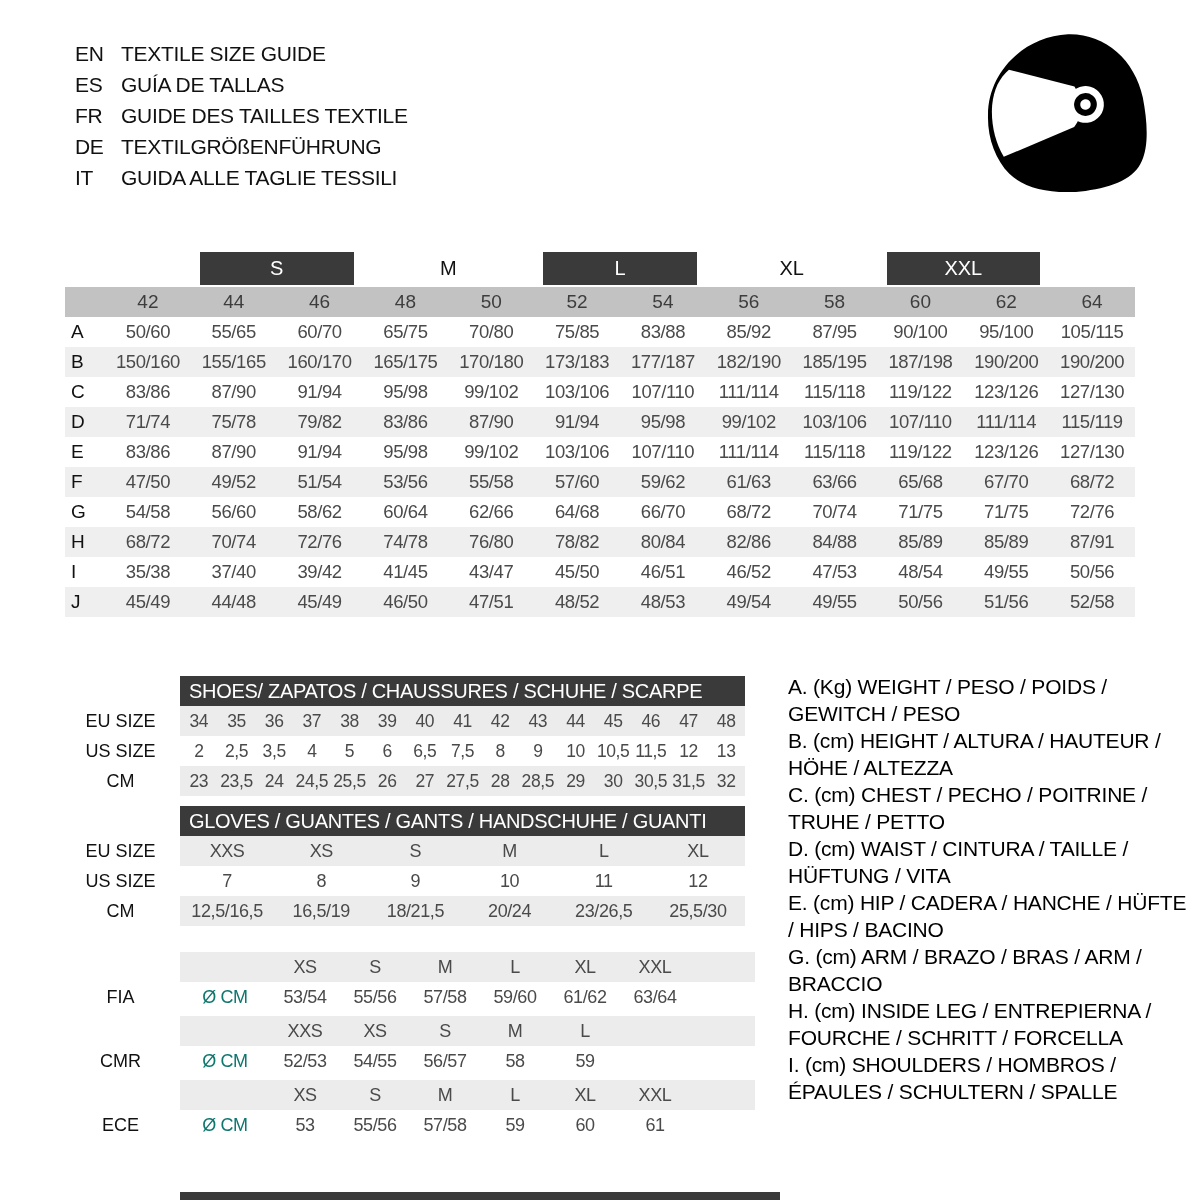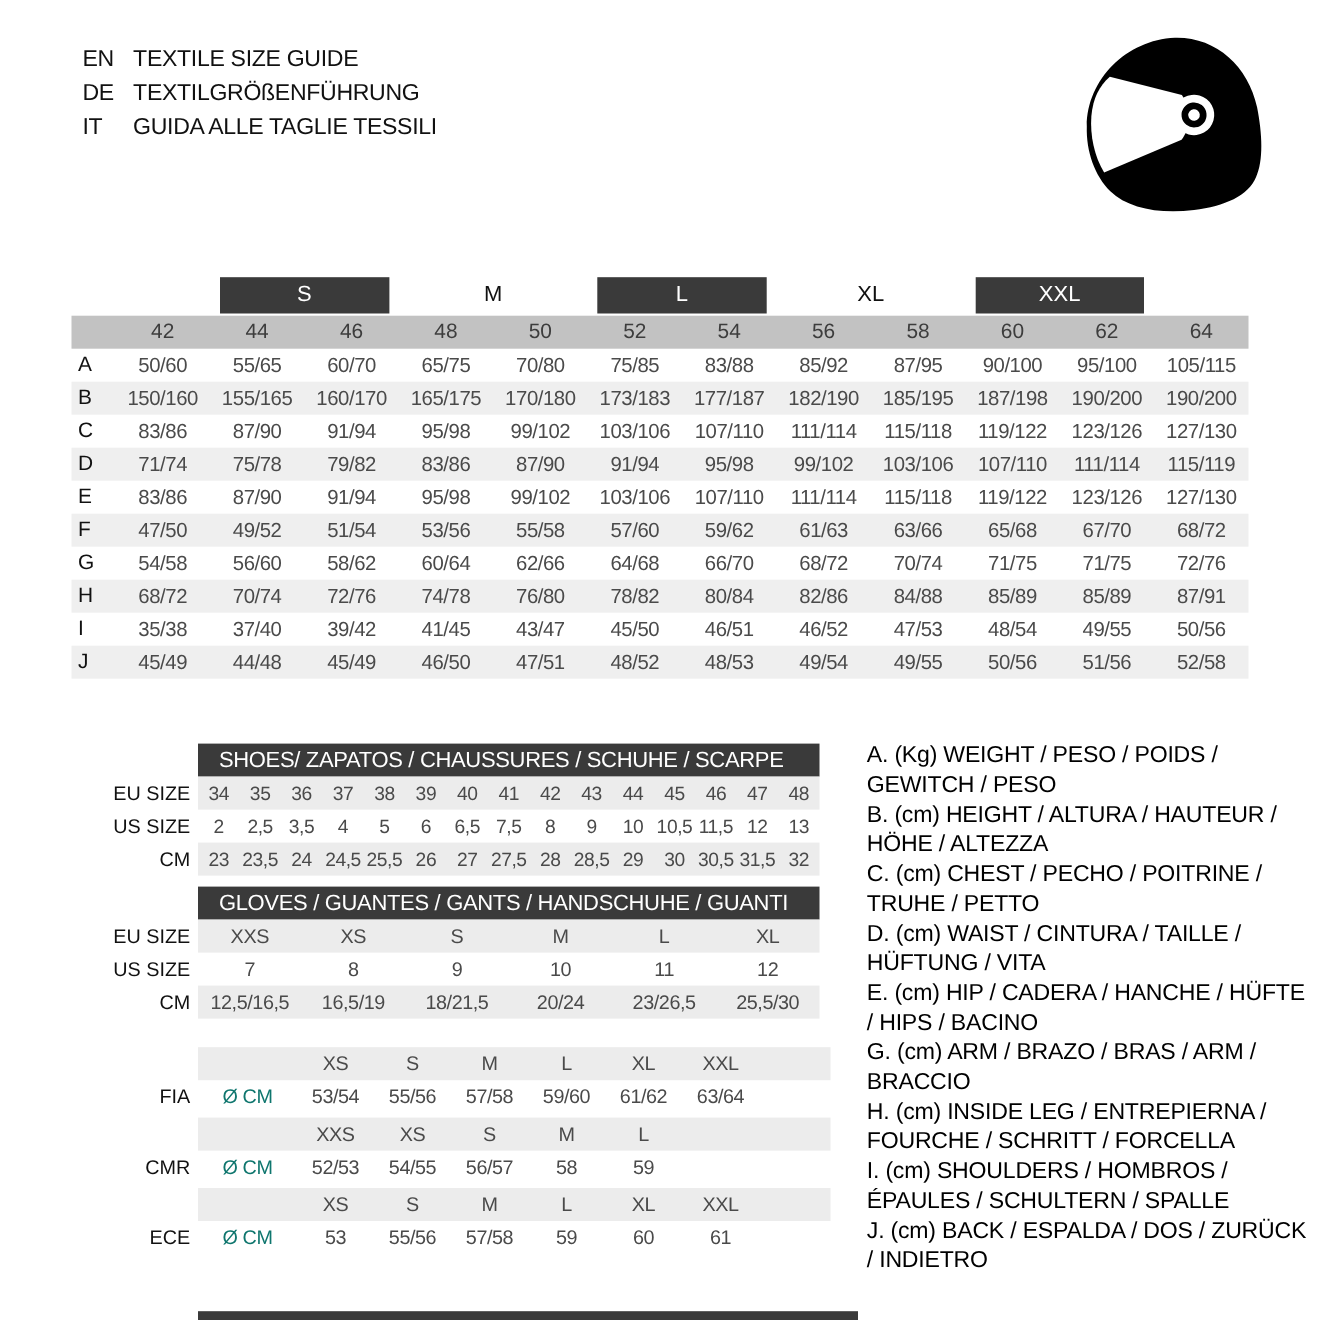--- a/index.html
+++ b/index.html
@@ -23,26 +23,26 @@
   .band.dark{background:#3a3a3a;color:#fff;margin:0 9px;}
   .mt-sizes{background:#c2c2c2;height:30px;line-height:30px;color:#3d3d3d;font-size:19px;}
   .mt-row.data{height:30px;line-height:30px;color:#4a4a4a;font-size:18.5px;letter-spacing:-0.4px;}
   .mt-row.alt{background:#efefef;}
   .rl{color:#111;padding-left:6px;font-size:19px;letter-spacing:0;}
   .cell{text-align:center;}
 
   
   .sec{position:absolute;}
   .sec-header{background:#3a3a3a;color:#fff;height:30px;line-height:30px;
-              padding-left:19px;font-size:20px;letter-spacing:-0.3px;white-space:nowrap;}
+              padding-left:9px;font-size:20px;letter-spacing:-0.3px;white-space:nowrap;}
   .sec-row{position:relative;height:30px;line-height:30px;display:grid;align-items:center;
            color:#4a4a4a;font-size:18px;letter-spacing:-0.4px;text-align:center;}
   .sec-row.gray{background:#ececec;}
   .side-label{position:absolute;left:-112px;top:0;width:105px;height:30px;line-height:30px;
-              color:#111;font-size:18px;text-align:right;letter-spacing:0;}
+              color:#111;font-size:18px;text-align:center;letter-spacing:0;}
   .shoes-section{left:180px;top:676px;width:565px;}
   .gloves-section{left:180px;top:806px;width:565px;}
   .shoes-grid{grid-template-columns:repeat(15,1fr);font-size:17.5px;}
   .gloves-grid{grid-template-columns:repeat(6,1fr);}
   .helmet-section{left:180px;top:948px;width:575px;}
   .helmet-section .sec-header{width:411px;}
   .helmet-grid{grid-template-columns:90px repeat(6,70px) 1fr;}
   .gap{margin-top:4px;}
   .unit{color:#0f766e;}
 
@@ -55,20 +55,28 @@
 </style>
 </head>
 <body>
 
 <div class="page">
 
   <div class="langs">
       <div class="lang-row">
         <div class="lang-code">EN</div>
         <div class="lang-label">TEXTILE SIZE GUIDE</div>
+      </div>
+      <div class="lang-row">
+        <div class="lang-code">ES</div>
+        <div class="lang-label">GUÍA DE TALLAS</div>
+      </div>
+      <div class="lang-row">
+        <div class="lang-code">FR</div>
+        <div class="lang-label">GUIDE DES TAILLES TEXTILE</div>
       </div>
       <div class="lang-row">
         <div class="lang-code">DE</div>
         <div class="lang-label">TEXTILGRÖßENFÜHRUNG</div>
       </div>
       <div class="lang-row">
         <div class="lang-code">IT</div>
         <div class="lang-label">GUIDA ALLE TAGLIE TESSILI</div>
       </div>
     </div>
@@ -410,17 +418,16 @@
 
   <div class="legend">
       <div class="legend-item">A. (Kg) WEIGHT / PESO / POIDS / GEWITCH / PESO</div>
       <div class="legend-item">B. (cm) HEIGHT / ALTURA / HAUTEUR / HÖHE / ALTEZZA</div>
       <div class="legend-item">C. (cm) CHEST / PECHO / POITRINE / TRUHE / PETTO</div>
       <div class="legend-item">D. (cm) WAIST / CINTURA / TAILLE / HÜFTUNG / VITA</div>
       <div class="legend-item">E. (cm) HIP / CADERA / HANCHE / HÜFTE / HIPS / BACINO</div>
       <div class="legend-item">G. (cm) ARM / BRAZO / BRAS / ARM / BRACCIO</div>
       <div class="legend-item">H. (cm) INSIDE LEG / ENTREPIERNA / FOURCHE / SCHRITT / FORCELLA</div>
       <div class="legend-item">I. (cm) SHOULDERS / HOMBROS / ÉPAULES / SCHULTERN / SPALLE</div>
-      <div class="legend-item">J. (cm) BACK / ESPALDA / DOS / ZURÜCK / INDIETRO</div>
     </div>
 
   <div class="bottom-bar"></div>
 </div>
 
 </body></html>

